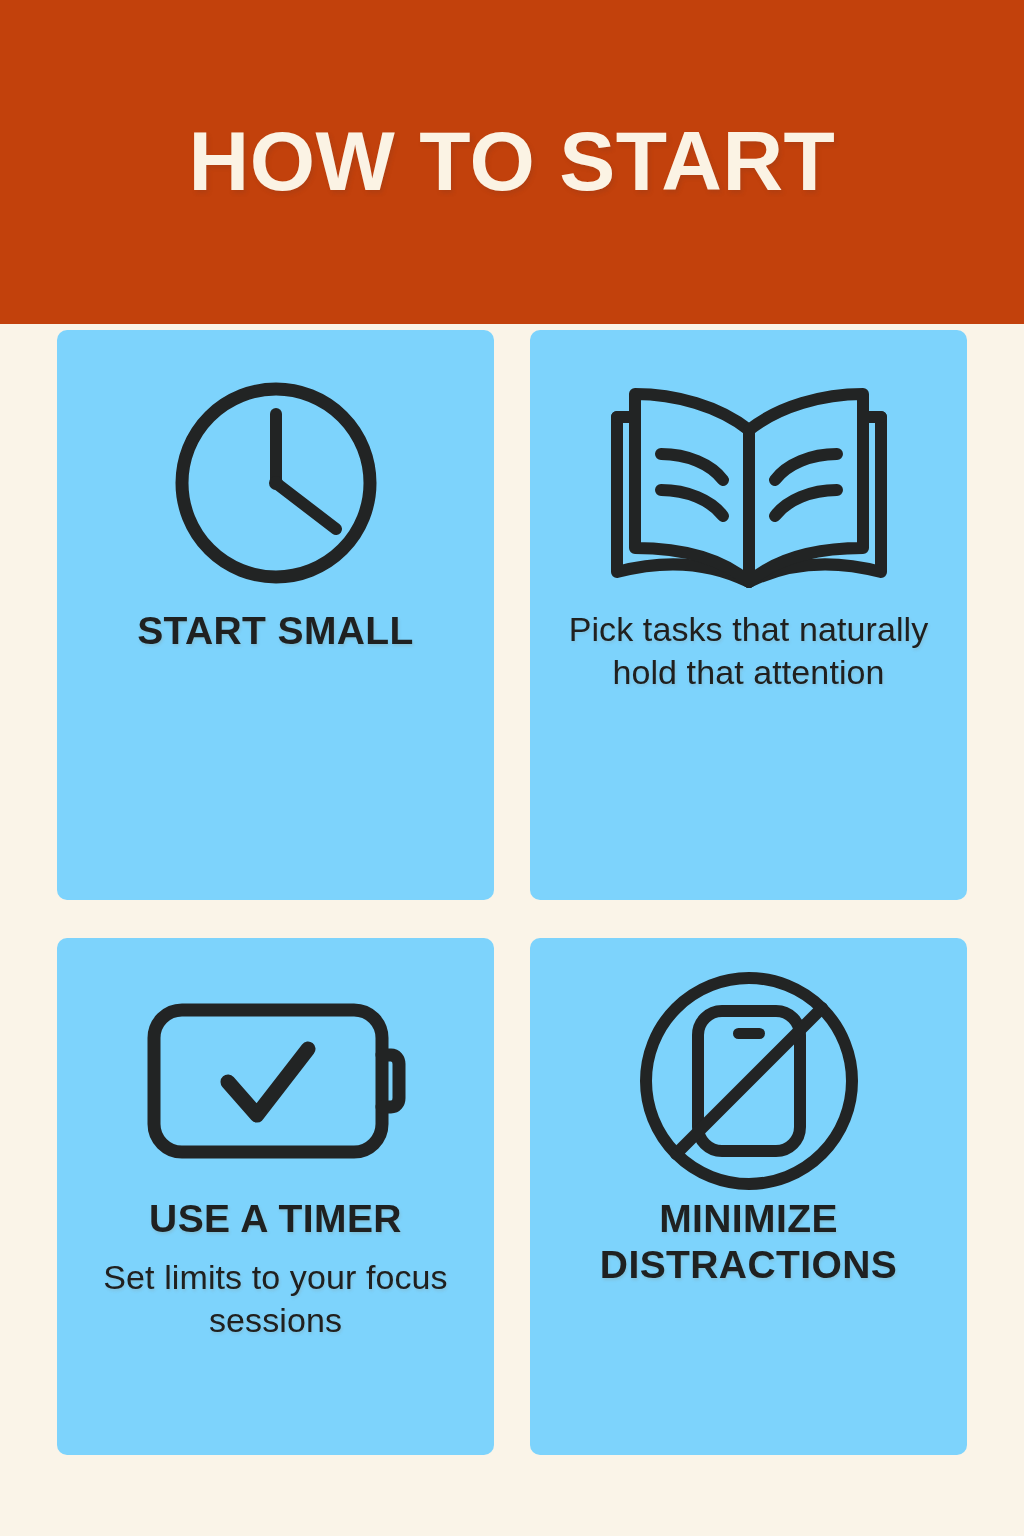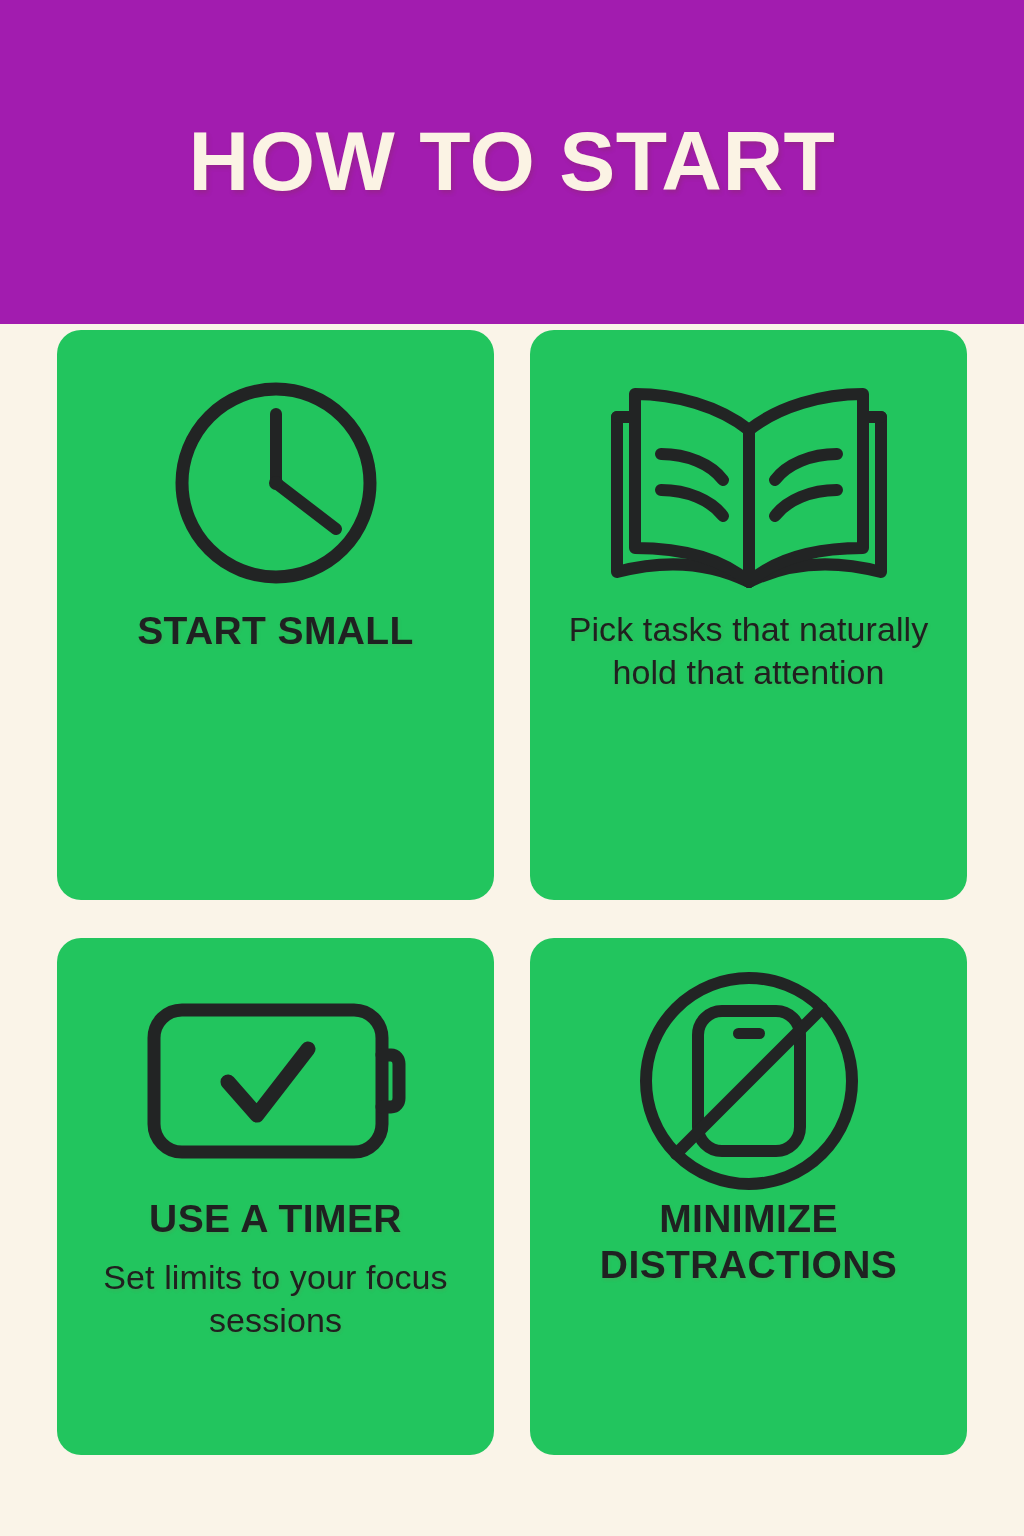--- a/index.html
+++ b/index.html
@@ -13,21 +13,21 @@
     background: #faf4e8;
     font-family: "Liberation Sans", sans-serif;
     overflow: hidden;
     position: relative;
   }
 
   
   #header-banner {
     width: 1024px;
     height: 324px;
-    background: #a21caf;
+    background: #c2410c;
     display: flex;
     flex-direction: column;
     align-items: center;
     justify-content: center;
     padding: 0 24px;
   }
 
   .header-title-line {
     color: #fbf3e4;
     font-size: 84px;
@@ -46,22 +46,22 @@
     top: 330px;
     width: 910px;
     display: grid;
     grid-template-columns: 437px 437px;
     grid-template-rows: 570px 517px;
     column-gap: 36px;
     row-gap: 38px;
   }
 
   .tip-card {
-    background: #22c55e;
-    border-radius: 24px;
+    background: #7dd3fc;
+    border-radius: 10px;
     display: flex;
     flex-direction: column;
     align-items: center;
     padding: 28px 18px 0 18px;
     overflow: hidden;
   }
 
   .card-icon {
     height: 250px;
     display: flex;

